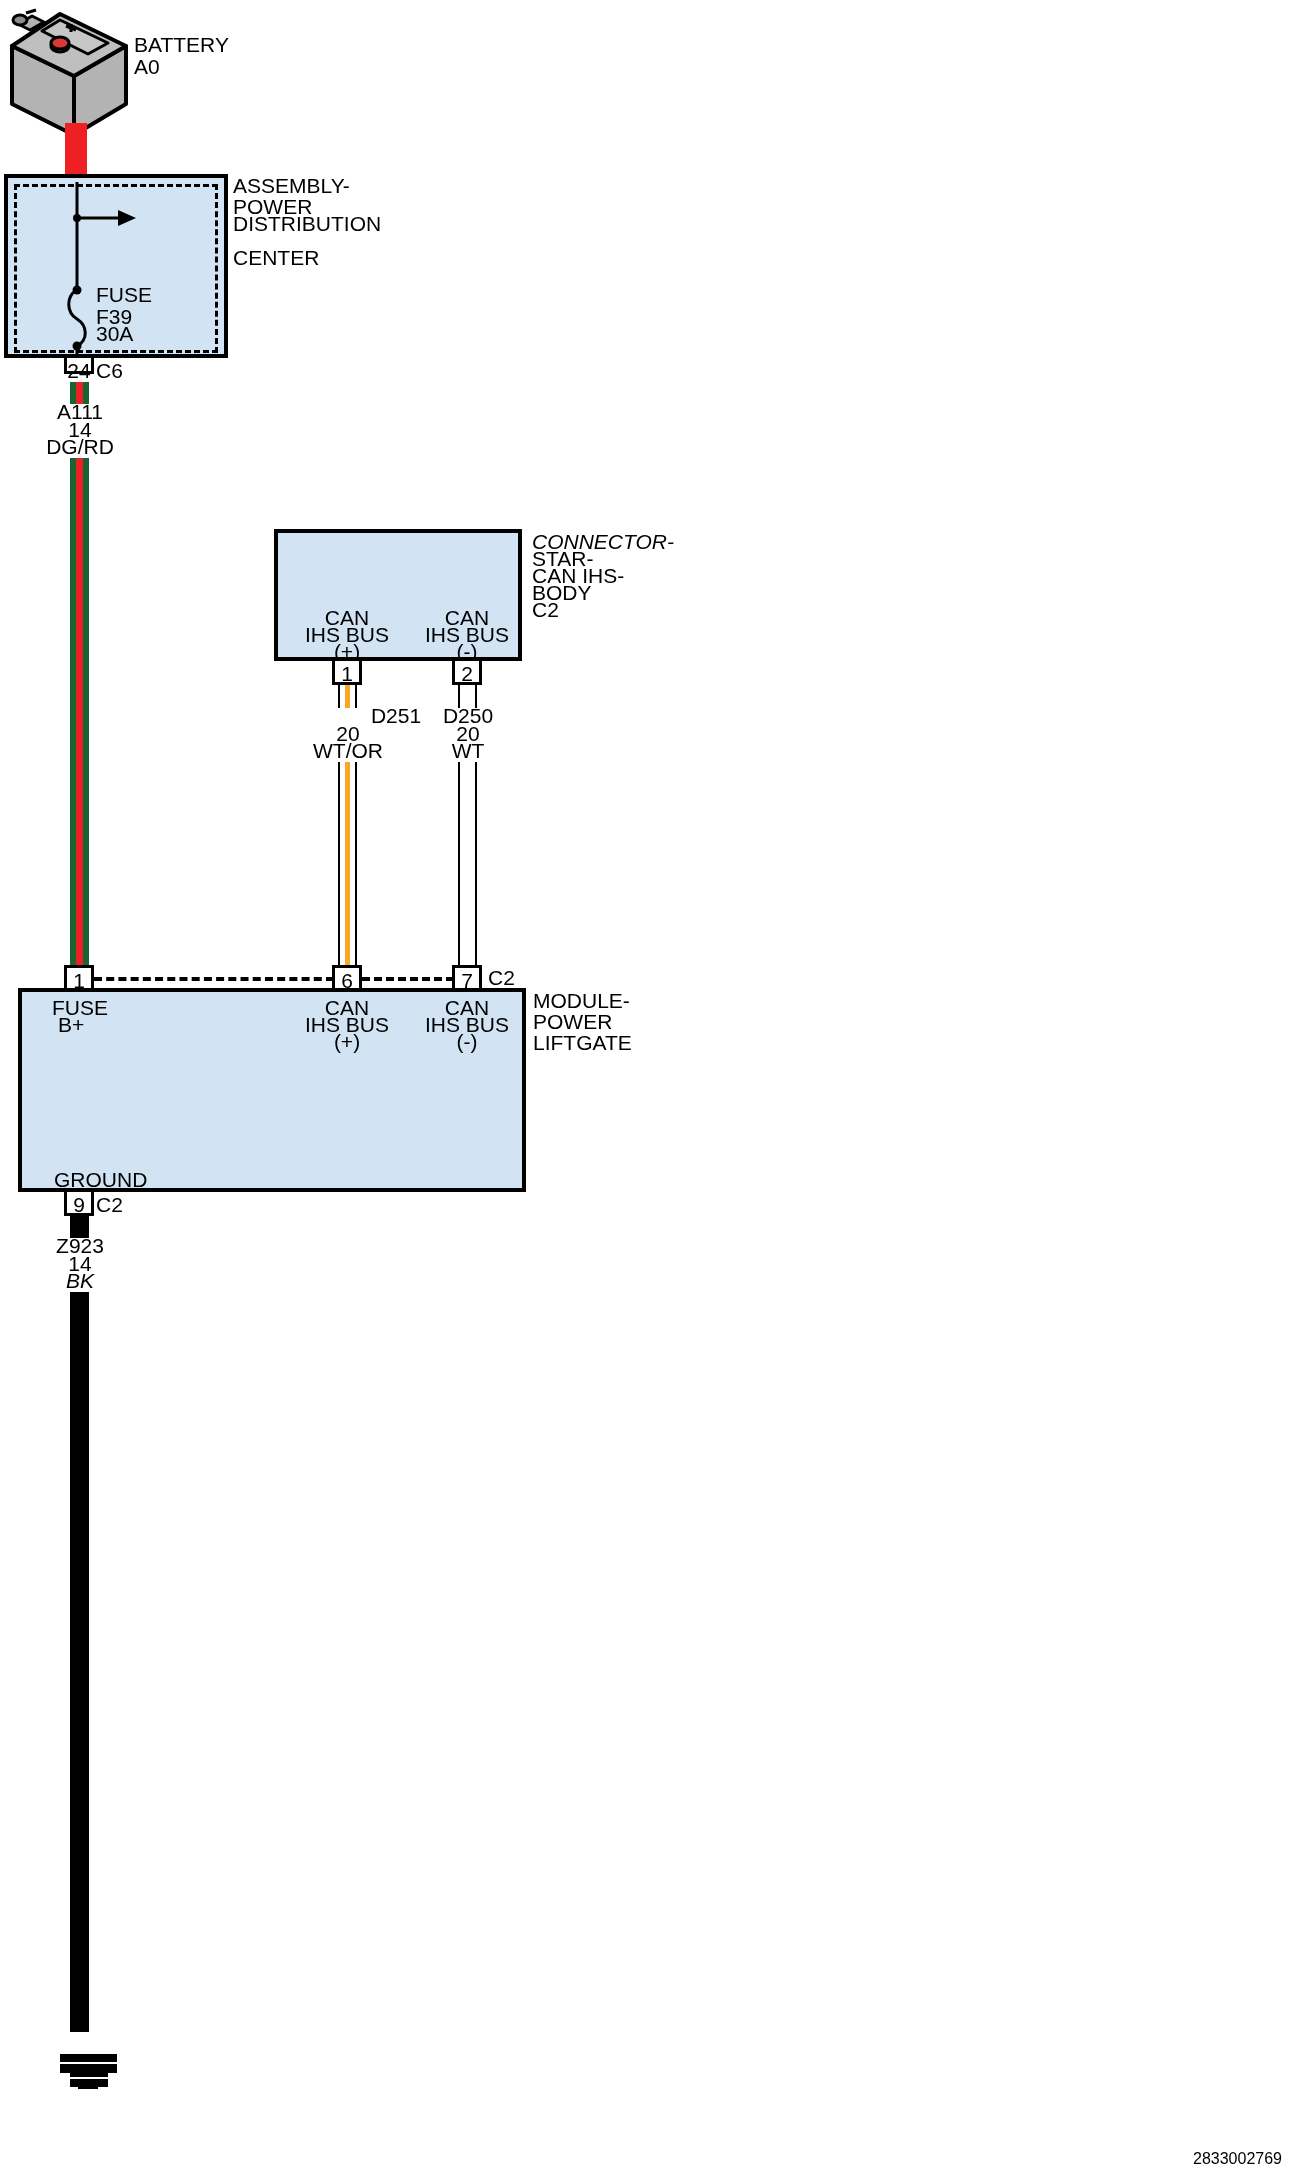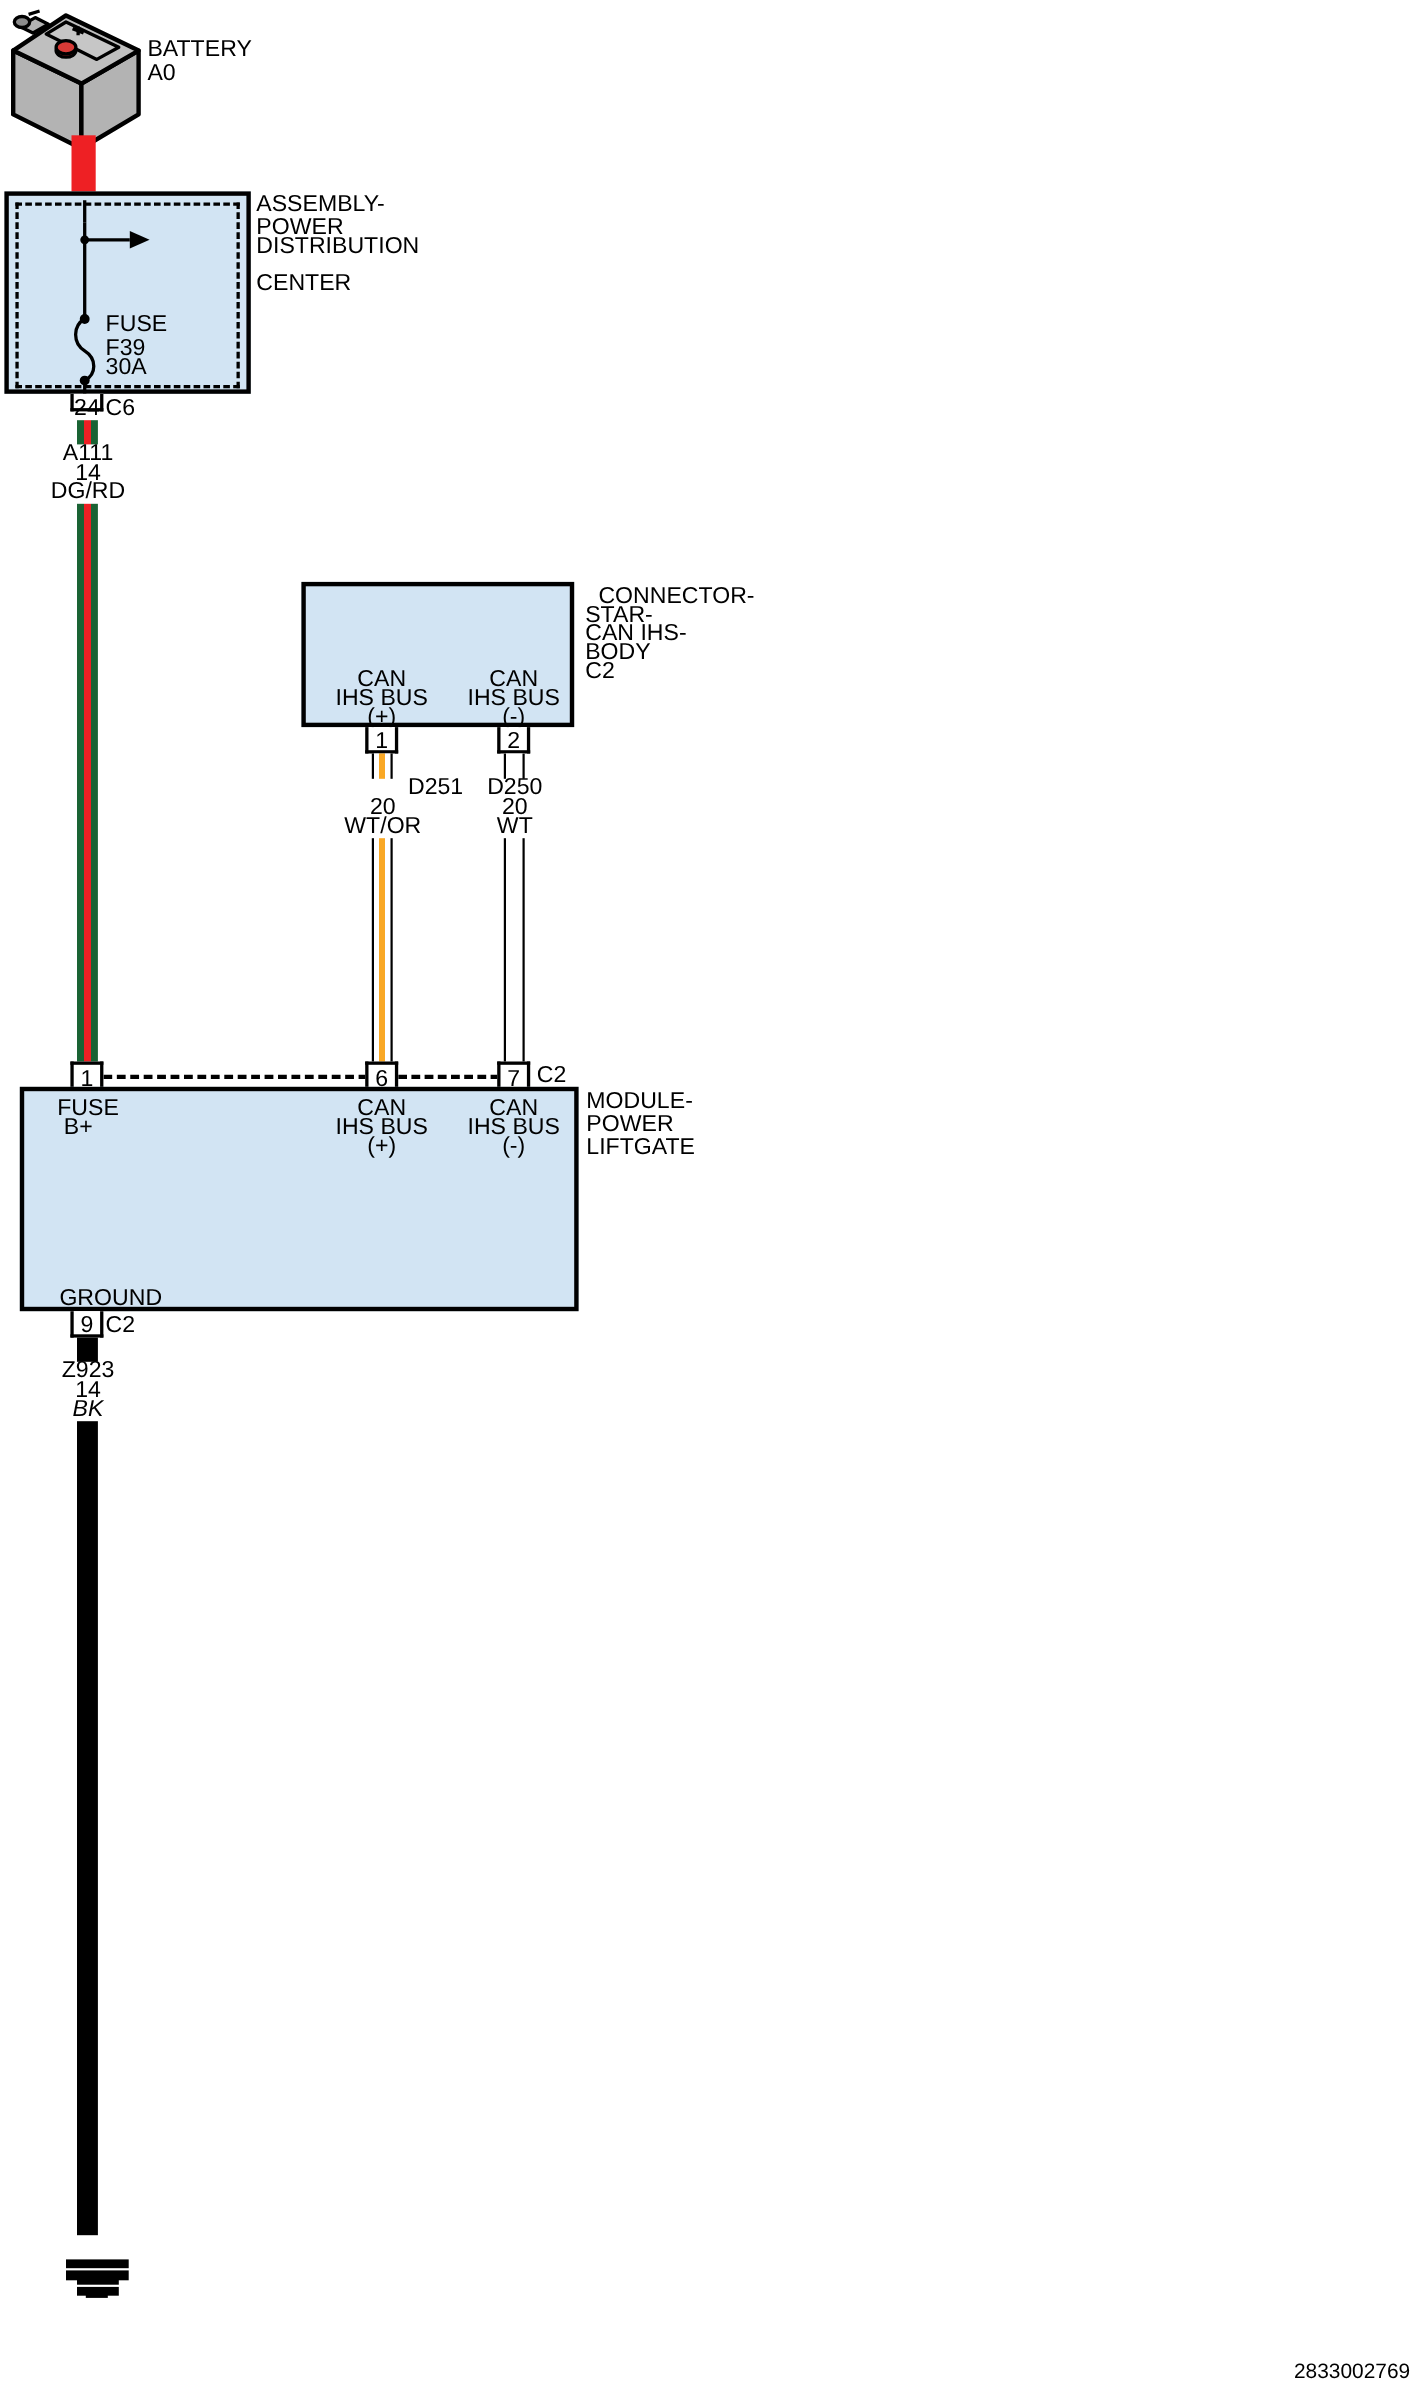--- a/index.html
+++ b/index.html
@@ -68,21 +68,21 @@
 
   
   .dashline {
     position: absolute;
     border-top: 4px dashed #000000;
     height: 0;
   }
 
   .idnum {
     position: absolute;
-    font-size: 19px;
+    font-size: 16px;
     color: #000;
     font-family: "Liberation Sans", sans-serif;
   }
   svg { display: block; }
 </style>
 </head>
 <body>
 
 <div id="sheet">
 
@@ -156,21 +156,21 @@
 
   <div class="lbl ctr" style="left:80px; top:400px;">A111</div>
   <div class="lbl ctr" style="left:80px; top:418px;">14</div>
   <div class="lbl ctr" style="left:80px; top:435px;">DG/RD</div>
 
   <div class="wire" style="left:70px; top:458px; width:19px; height:517px; background:
        linear-gradient(to right,#1a6334 0 34%,#ee2024 34% 66%,#1a6334 66% 100%);"></div>
 
   <div class="compbox" style="left:274px; top:529px; width:248px; height:132px;"></div>
 
-  <div class="lbl" style="left:544px; top:530px;">CONNECTOR-</div>
+  <div class="lbl" style="left:532px; top:530px;font-style:italic;">CONNECTOR-</div>
   <div class="lbl" style="left:532px; top:547px;">STAR-</div>
   <div class="lbl" style="left:532px; top:564px;">CAN IHS-</div>
   <div class="lbl" style="left:532px; top:581px;">BODY</div>
   <div class="lbl" style="left:532px; top:598px;">C2</div>
 
   <div class="lbl ctr" style="left:347px; top:606px;">CAN</div>
   <div class="lbl ctr" style="left:347px; top:623px;">IHS BUS</div>
   <div class="lbl ctr" style="left:347px; top:640px;">(+)</div>
 
   <div class="lbl ctr" style="left:467px; top:606px;">CAN</div>

